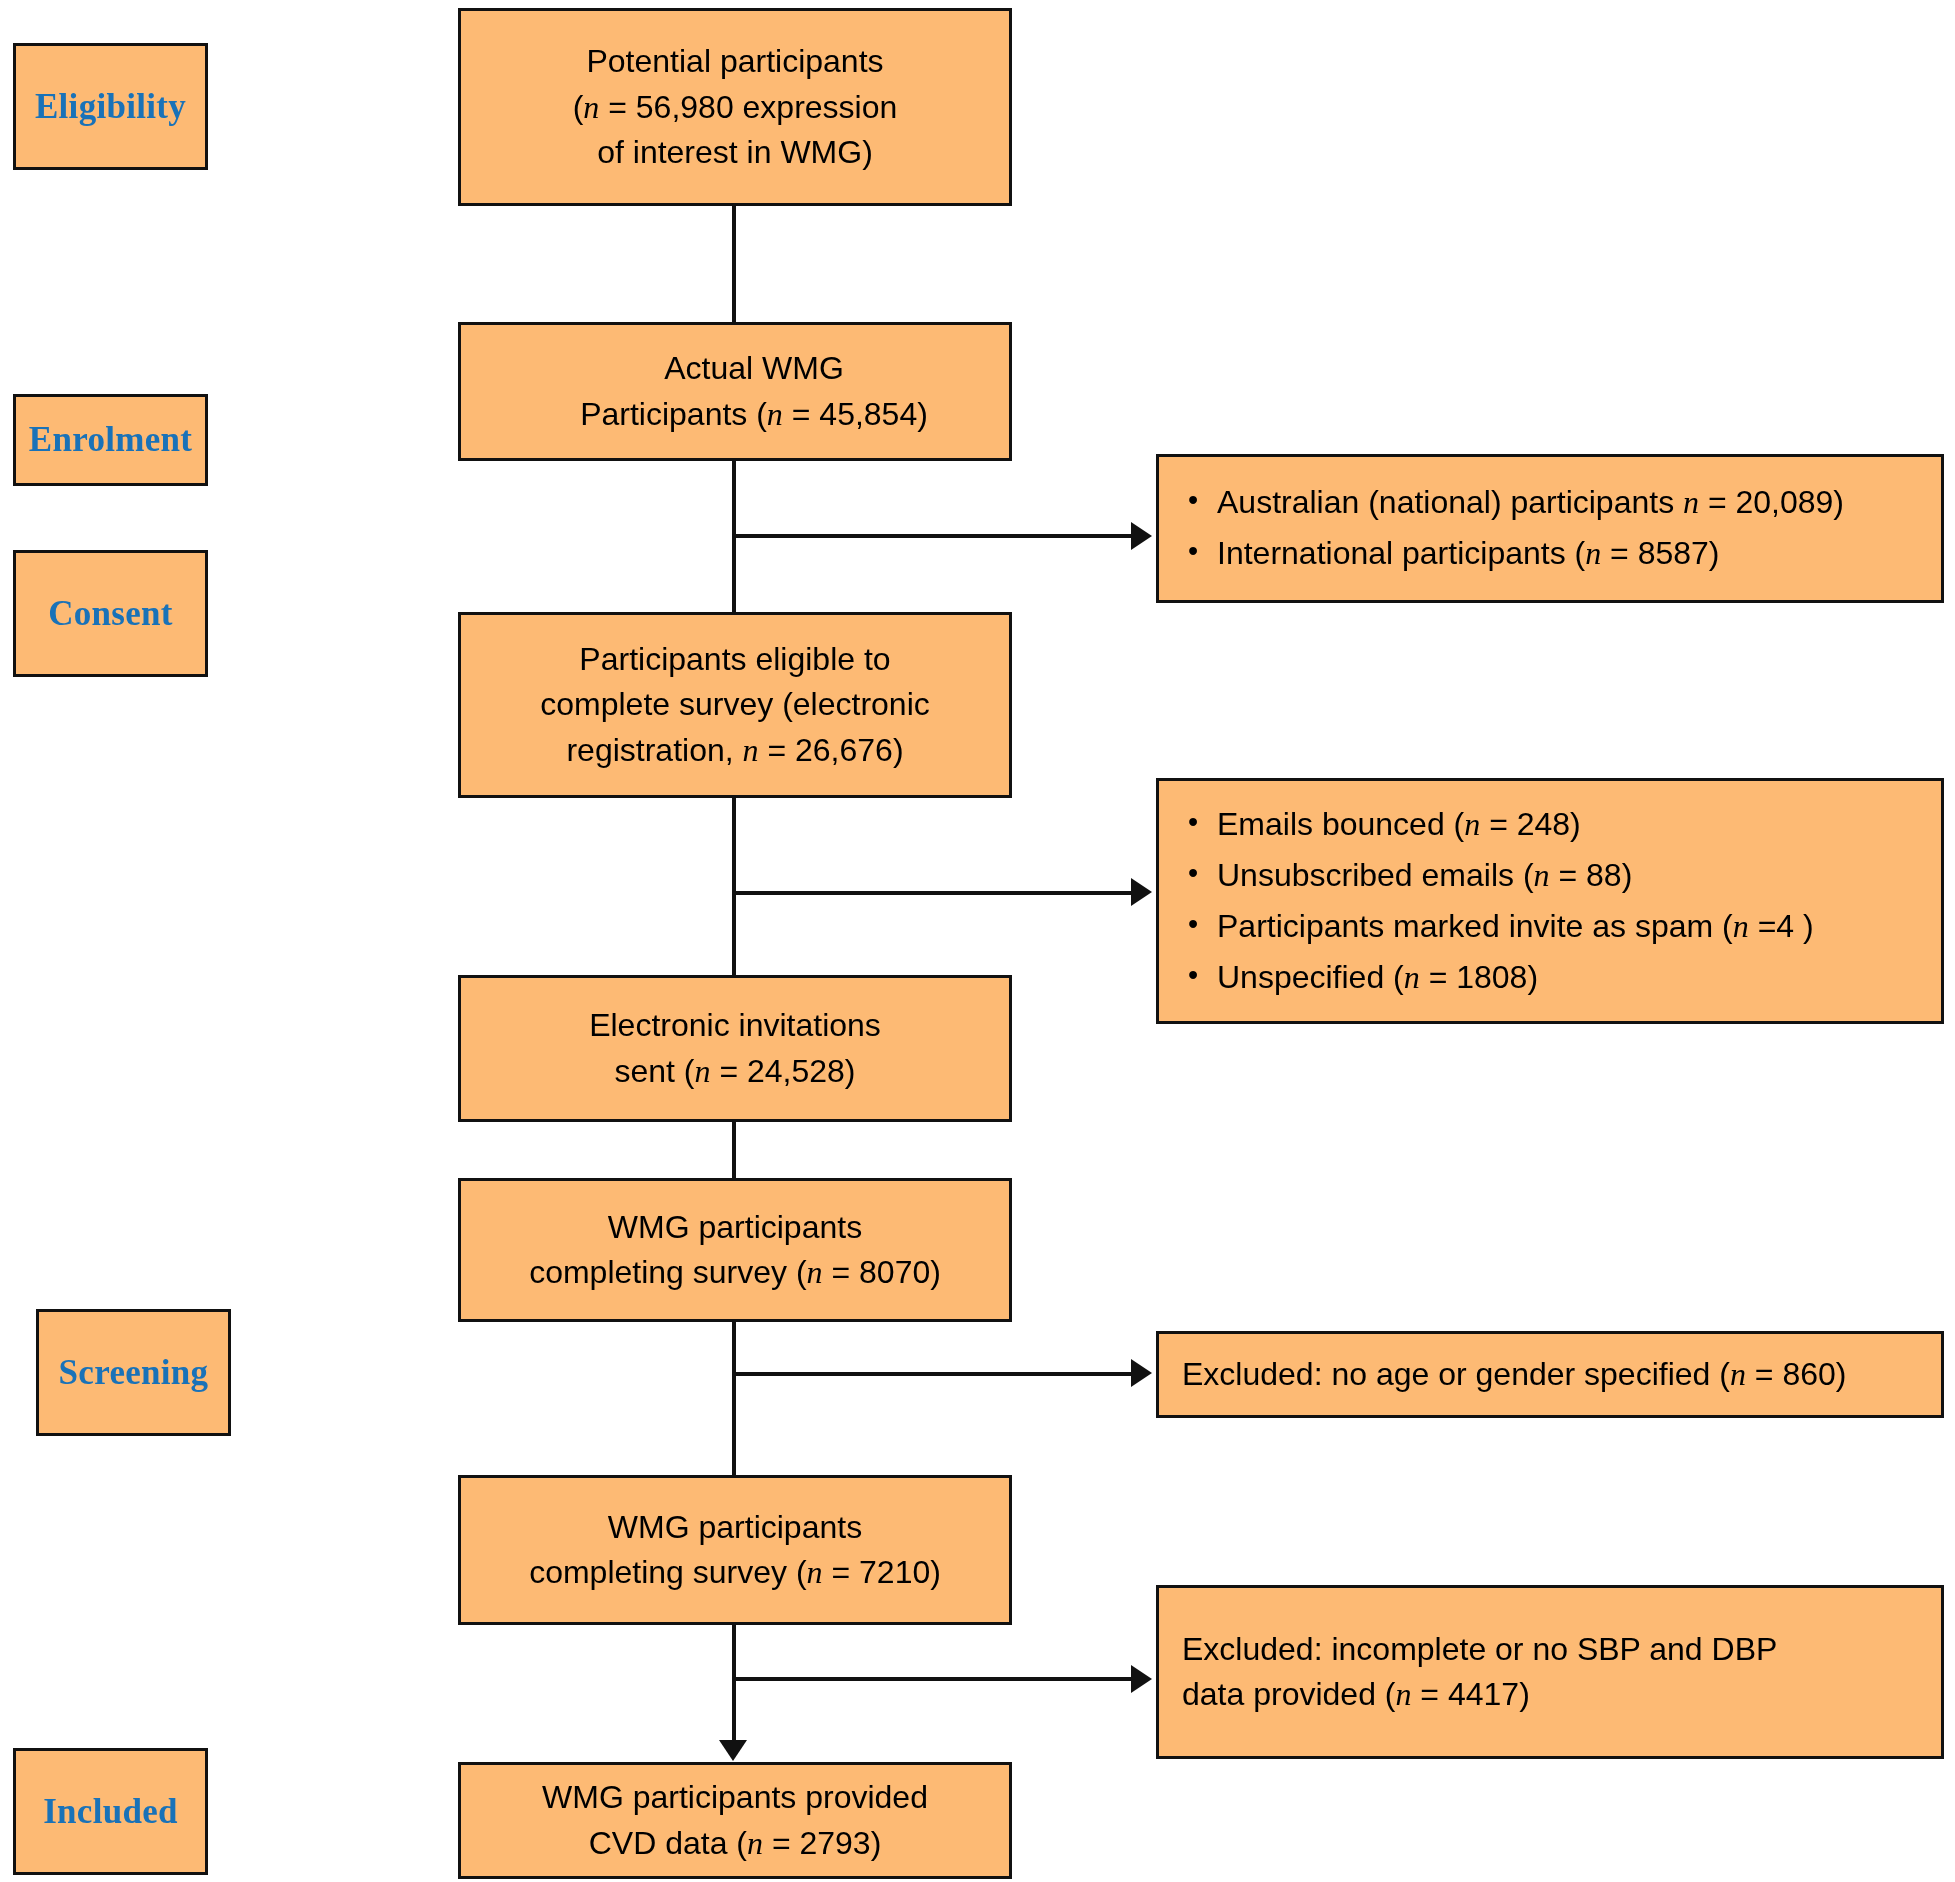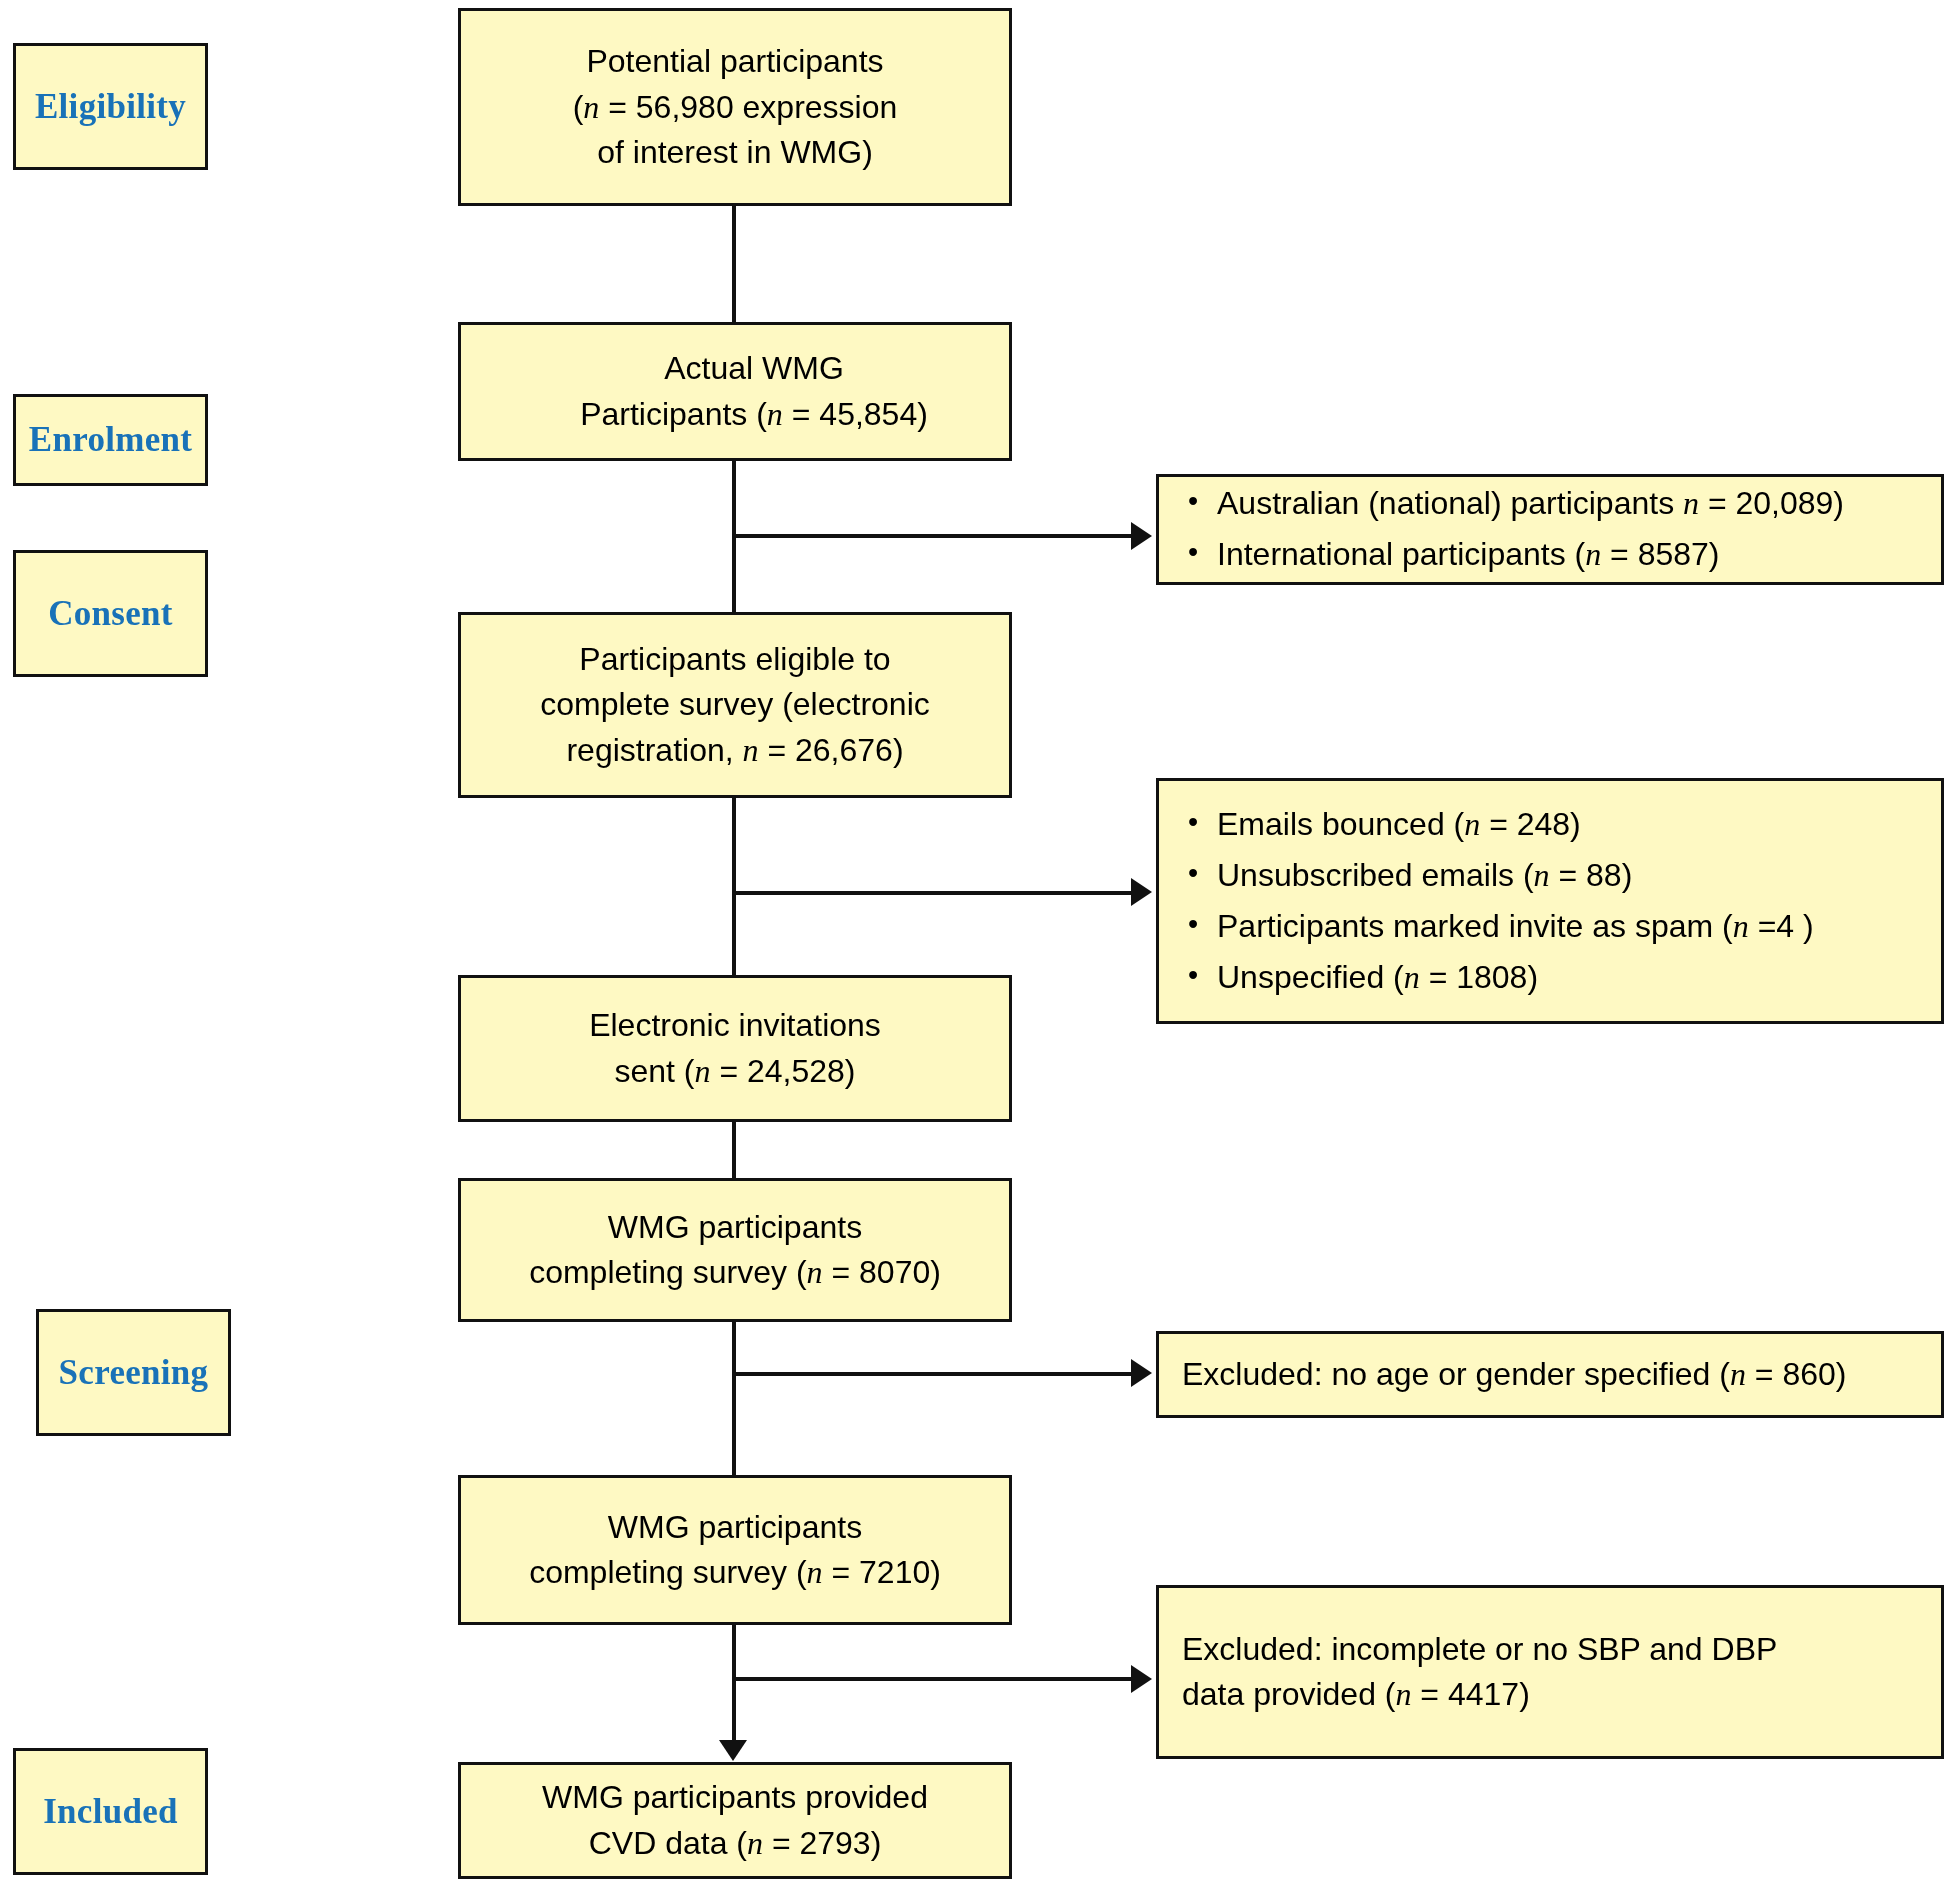--- a/index.html
+++ b/index.html
@@ -13,21 +13,21 @@
     width: 1955px;
     height: 1882px;
     background: #ffffff;
     font-family: "Liberation Sans", sans-serif;
     overflow: hidden;
   }
   .box {
     position: absolute;
     box-sizing: border-box;
     border: 3px solid #111111;
-    background: #fef9c3;
+    background: #fdba74;
     display: flex;
     flex-direction: column;
     align-items: center;
     justify-content: center;
     text-align: center;
     color: #000000;
     font-size: 32px;
     line-height: 1.42;
     z-index: 3;
   }
@@ -180,21 +180,21 @@
   <div class="box" style="left:458px; top:1475px; width:554px; height:150px;">
     <span class="ln">WMG participants</span>
     <span class="ln"><span>completing survey (</span><em class="nvar">n</em><span> = 7210)</span></span>
   </div>
 
   <div class="box" style="left:458px; top:1762px; width:554px; height:117px;">
     <span class="ln">WMG participants provided</span>
     <span class="ln"><span>CVD data (</span><em class="nvar">n</em><span> = 2793)</span></span>
   </div>
 
-  <div class="box side-box" style="left:1156px; top:474px; width:788px; height:111px;">
+  <div class="box side-box" style="left:1156px; top:454px; width:788px; height:149px;">
     <div class="bullets">
       <span class="bullet"><span>Australian (national) participants </span><em class="nvar">n</em><span> = 20,089)</span></span>
       <span class="bullet"><span>International participants (</span><em class="nvar">n</em><span> = 8587)</span></span>
     </div>
   </div>
 
   <div class="box side-box" style="left:1156px; top:778px; width:788px; height:246px;">
     <div class="bullets">
       <span class="bullet"><span>Emails bounced (</span><em class="nvar">n</em><span> = 248)</span></span>
       <span class="bullet"><span>Unsubscribed emails (</span><em class="nvar">n</em><span> = 88)</span></span>

